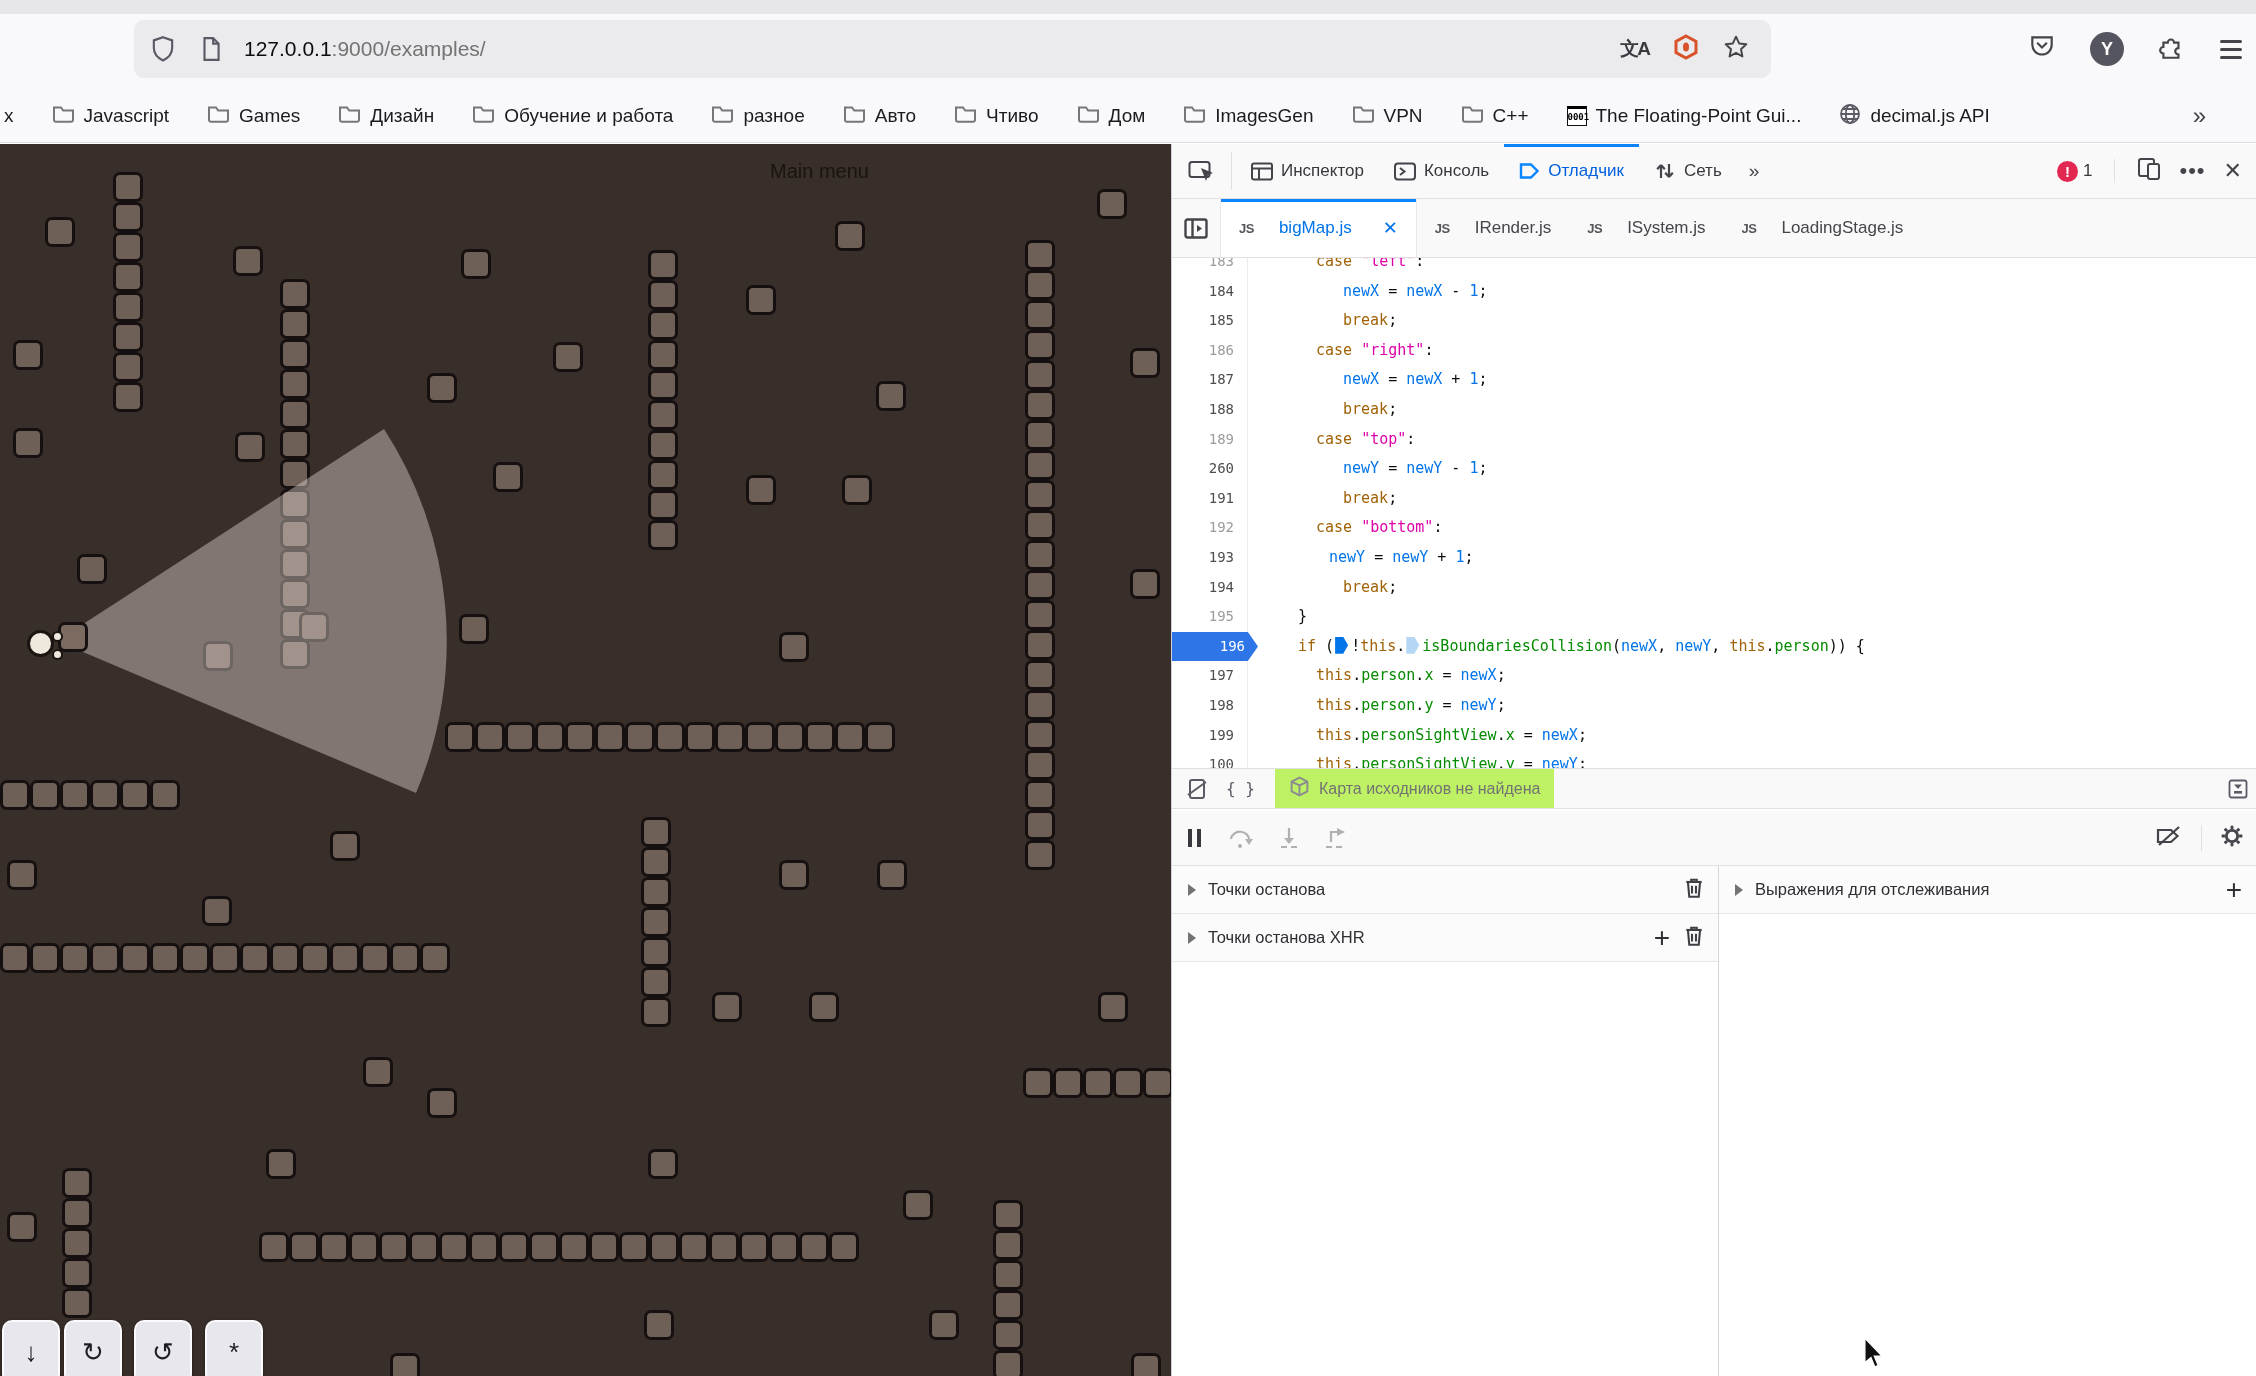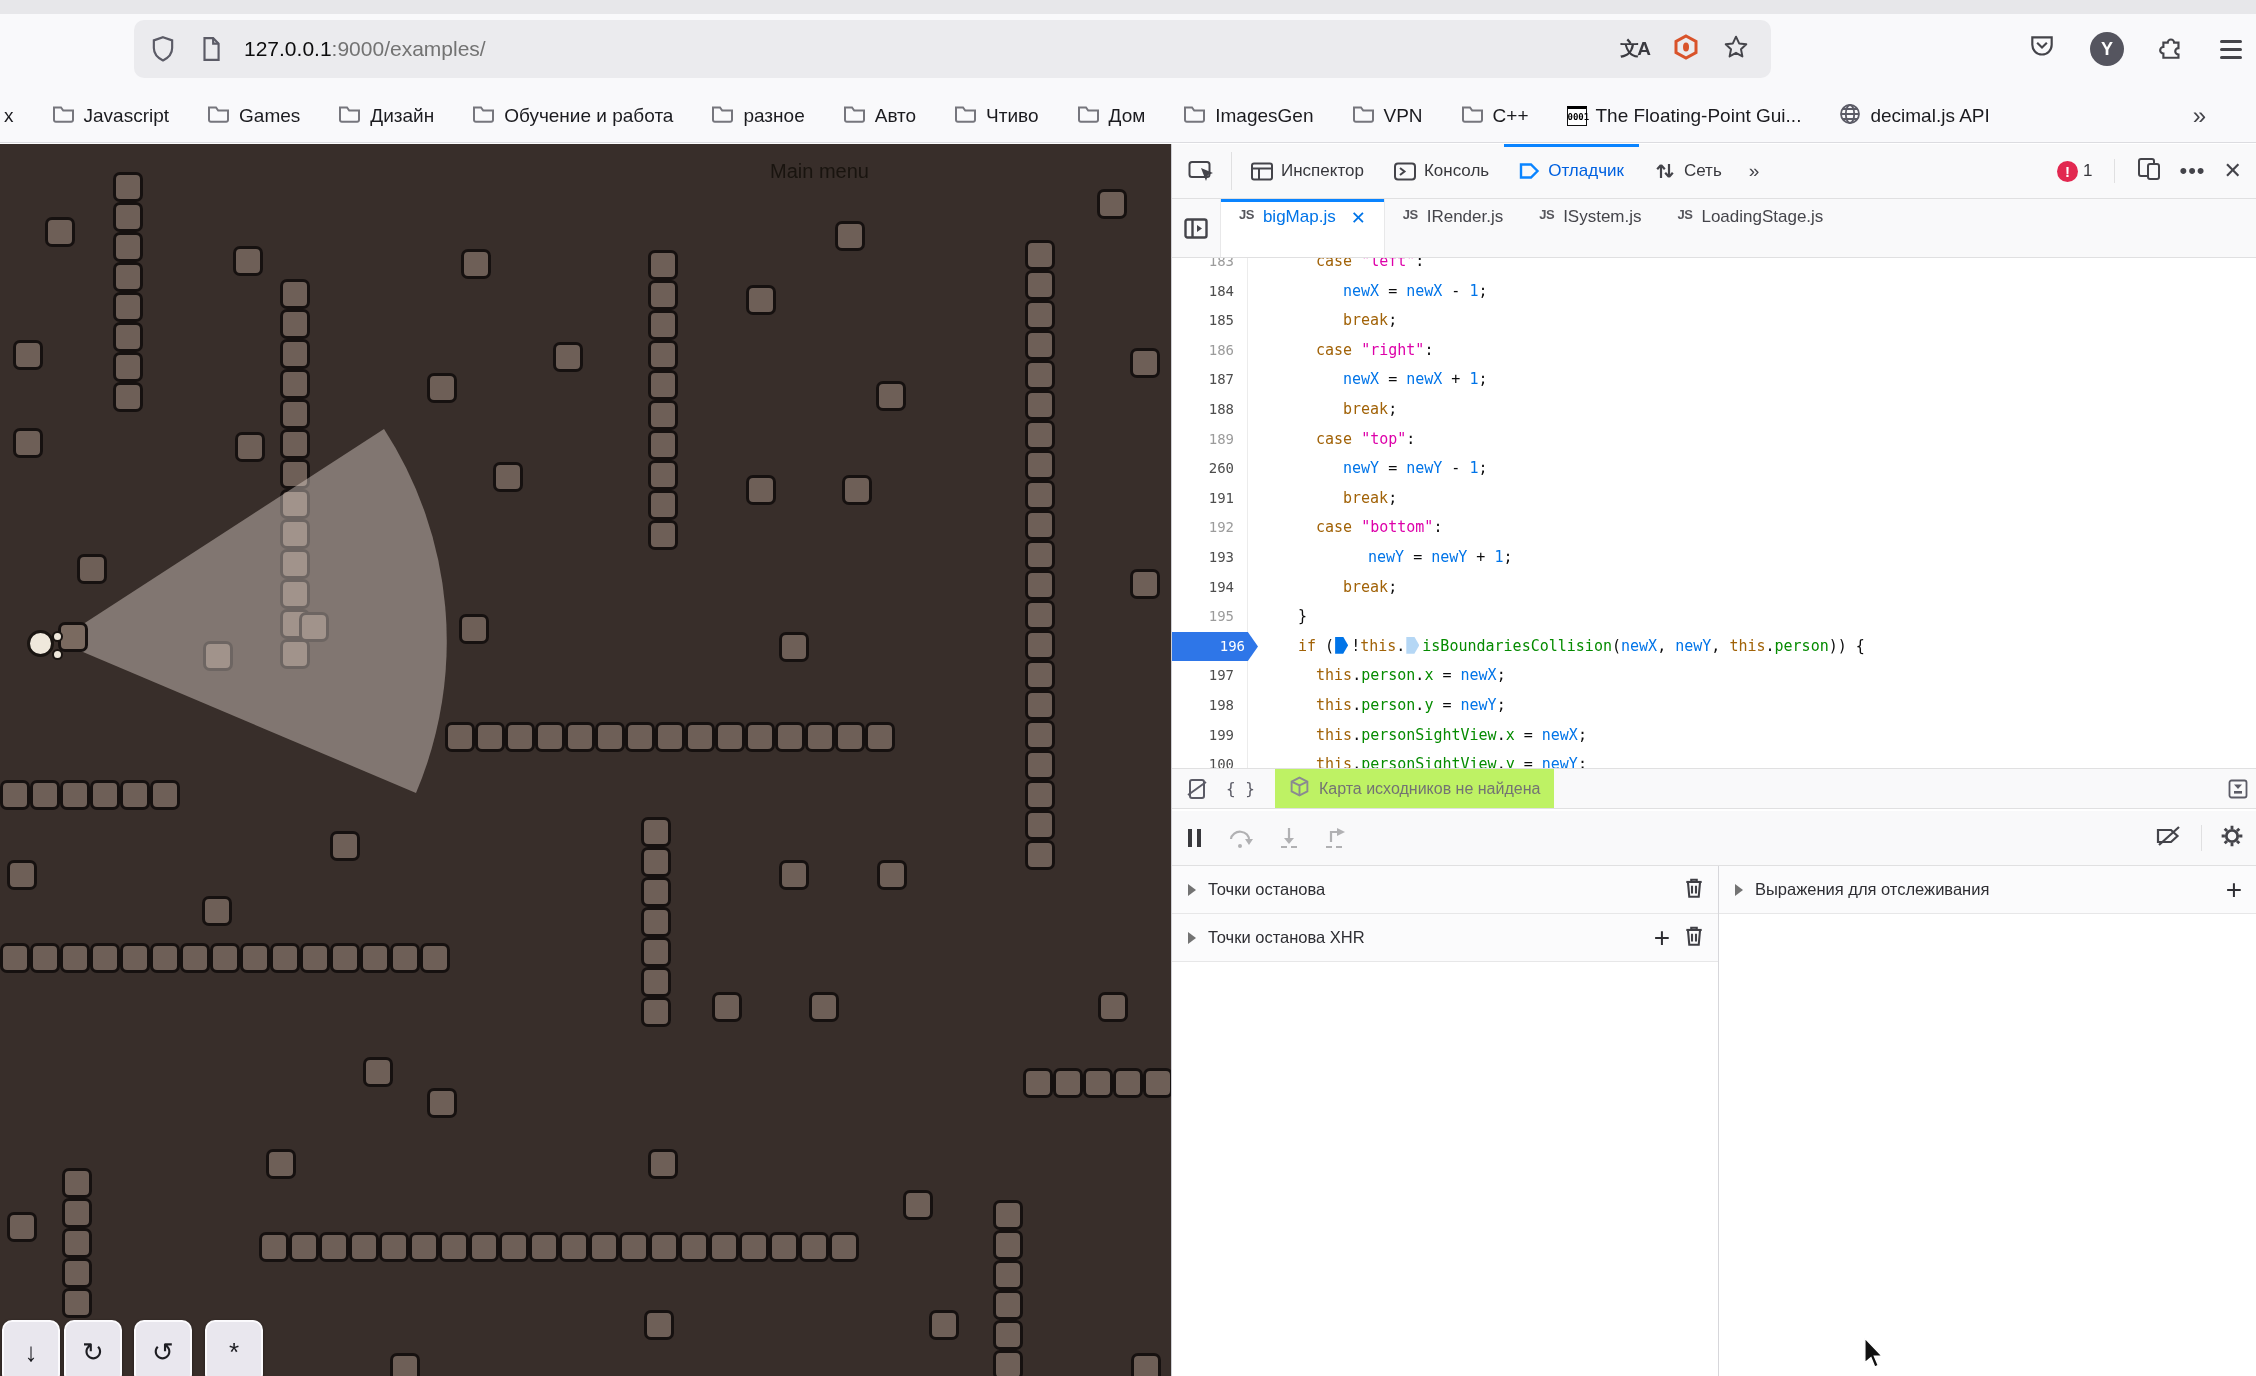--- a/index.html
+++ b/index.html
@@ -50,21 +50,21 @@
   #dt-tabs .left-pick{display:flex;align-items:center;padding:0 12px 0 16px;}
   #dt-tabs .chev{display:flex;align-items:center;padding:0 12px;font-size:19px;color:#44444a;letter-spacing:-3px;}
   #dt-tabs .rgroup{margin-left:auto;display:flex;align-items:center;gap:18px;padding-right:14px;}
   .errbadge{display:flex;align-items:center;gap:5px;font-size:17px;color:#38383d;}
   .errbadge .dot{width:21px;height:21px;border-radius:50%;background:#e22850;color:#fff;font-weight:bold;font-size:15px;
     display:flex;align-items:center;justify-content:center;}
   .meat{font-size:22px;color:#44444a;letter-spacing:1px;}
   .xclose{font-size:22px;color:#44444a;}
   #dt-srctabs{top:55px;height:59px;background:#f9f9fa;border-bottom:1px solid #e0e0e1;display:flex;align-items:stretch;font-size:17px;color:#45454b;}
   #dt-srctabs .src-left{display:flex;align-items:center;padding:0 12px;border-right:1px solid #e8e8e9;}
-  .src-tab{position:relative;display:flex;gap:9px;padding:8px 18px;background:#f9f9fa;}
+  .src-tab{position:relative;display:flex;align-items:center;gap:25px;padding:8px 18px;background:#f9f9fa;}
   .src-tab.active{background:#fff;color:#0074e8;border-right:1px solid #e8e8e9;}
   .src-tab.active::before{content:"";position:absolute;left:0;top:0;right:0;height:3px;background:#0a84ff;}
   .jsb{font-size:13px;font-weight:800;color:#56565c;letter-spacing:-0.5px;}
   .src-x{margin-left:6px;font-size:18px;color:#0074e8;}
   
   #dt-code{top:114px;height:510px;background:#fff;overflow:hidden;font-family:"DejaVu Sans Mono","Liberation Mono",monospace;font-size:15px;}
   .cl{position:relative;height:29.6px;line-height:29.6px;white-space:pre;}
   .ln{position:absolute;left:0;top:0;width:76px;height:29.6px;text-align:right;padding-right:13px;box-sizing:border-box;
     color:#4d4d4d;font-size:14px;border-right:1px solid #ececec;background:#fff;}
   .ln.dim{color:#9b9b9b;}
@@ -523,21 +523,21 @@
           <div class="cl" style="margin-top: -11px;"><span class="lc" style="padding-left: 67px;"><span class="t-k">case</span><span class="t-p"> </span><span class="t-s">"left"</span><span class="t-p">:</span></span><span class="ln dim">183</span></div>
           <div class="cl"><span class="lc" style="padding-left: 94px;"><span class="t-v">newX</span><span class="t-p"> = </span><span class="t-v">newX</span><span class="t-p"> - </span><span class="t-n">1</span><span class="t-p">;</span></span><span class="ln">184</span></div>
           <div class="cl"><span class="lc" style="padding-left: 94px;"><span class="t-k">break</span><span class="t-p">;</span></span><span class="ln">185</span></div>
           <div class="cl"><span class="lc" style="padding-left: 67px;"><span class="t-k">case</span><span class="t-p"> </span><span class="t-s">"right"</span><span class="t-p">:</span></span><span class="ln dim">186</span></div>
           <div class="cl"><span class="lc" style="padding-left: 94px;"><span class="t-v">newX</span><span class="t-p"> = </span><span class="t-v">newX</span><span class="t-p"> + </span><span class="t-n">1</span><span class="t-p">;</span></span><span class="ln">187</span></div>
           <div class="cl"><span class="lc" style="padding-left: 94px;"><span class="t-k">break</span><span class="t-p">;</span></span><span class="ln">188</span></div>
           <div class="cl"><span class="lc" style="padding-left: 67px;"><span class="t-k">case</span><span class="t-p"> </span><span class="t-s">"top"</span><span class="t-p">:</span></span><span class="ln dim">189</span></div>
           <div class="cl"><span class="lc" style="padding-left: 94px;"><span class="t-v">newY</span><span class="t-p"> = </span><span class="t-v">newY</span><span class="t-p"> - </span><span class="t-n">1</span><span class="t-p">;</span></span><span class="ln">260</span></div>
           <div class="cl"><span class="lc" style="padding-left: 94px;"><span class="t-k">break</span><span class="t-p">;</span></span><span class="ln">191</span></div>
           <div class="cl"><span class="lc" style="padding-left: 67px;"><span class="t-k">case</span><span class="t-p"> </span><span class="t-s">"bottom"</span><span class="t-p">:</span></span><span class="ln dim">192</span></div>
-          <div class="cl"><span class="lc" style="padding-left: 119px;"><span class="t-v">newY</span><span class="t-p"> = </span><span class="t-v">newY</span><span class="t-p"> + </span><span class="t-n">1</span><span class="t-p">;</span></span><span class="ln">193</span></div>
+          <div class="cl"><span class="lc" style="padding-left: 80px;"><span class="t-v">newY</span><span class="t-p"> = </span><span class="t-v">newY</span><span class="t-p"> + </span><span class="t-n">1</span><span class="t-p">;</span></span><span class="ln">193</span></div>
           <div class="cl"><span class="lc" style="padding-left: 94px;"><span class="t-k">break</span><span class="t-p">;</span></span><span class="ln">194</span></div>
           <div class="cl"><span class="lc" style="padding-left: 49px;"><span class="t-p">}</span></span><span class="ln dim">195</span></div>
           <div class="cl"><span class="lc" style="padding-left: 49px;"><span class="t-k">if</span><span class="t-p"> (</span><span class="mk m1"></span><span class="t-p">!</span><span class="t-k">this</span><span class="t-p">.</span><span class="mk m2"></span><span class="t-g">isBoundariesCollision</span><span class="t-p">(</span><span class="t-v">newX</span><span class="t-p">, </span><span class="t-v">newY</span><span class="t-p">, </span><span class="t-k">this</span><span class="t-p">.</span><span class="t-g">person</span><span class="t-p">)) {</span></span><span class="ln lncur">196</span></div>
           <div class="cl"><span class="lc" style="padding-left: 67px;"><span class="t-k">this</span><span class="t-p">.</span><span class="t-g">person</span><span class="t-p">.</span><span class="t-g">x</span><span class="t-p"> = </span><span class="t-v">newX</span><span class="t-p">;</span></span><span class="ln">197</span></div>
           <div class="cl"><span class="lc" style="padding-left: 67px;"><span class="t-k">this</span><span class="t-p">.</span><span class="t-g">person</span><span class="t-p">.</span><span class="t-g">y</span><span class="t-p"> = </span><span class="t-v">newY</span><span class="t-p">;</span></span><span class="ln">198</span></div>
           <div class="cl"><span class="lc" style="padding-left: 67px;"><span class="t-k">this</span><span class="t-p">.</span><span class="t-g">personSightView</span><span class="t-p">.</span><span class="t-g">x</span><span class="t-p"> = </span><span class="t-v">newX</span><span class="t-p">;</span></span><span class="ln">199</span></div>
           <div class="cl"><span class="lc" style="padding-left: 67px;"><span class="t-k">this</span><span class="t-p">.</span><span class="t-g">personSightView</span><span class="t-p">.</span><span class="t-g">y</span><span class="t-p"> = </span><span class="t-v">newY</span><span class="t-p">;</span></span><span class="ln">100</span></div>
         </div>
 
       <div id="dt-status" class="dt-row">

